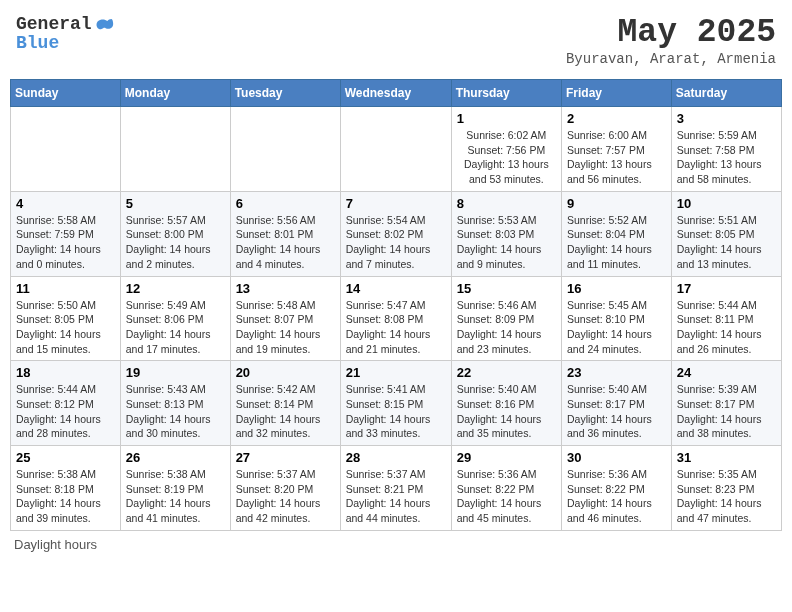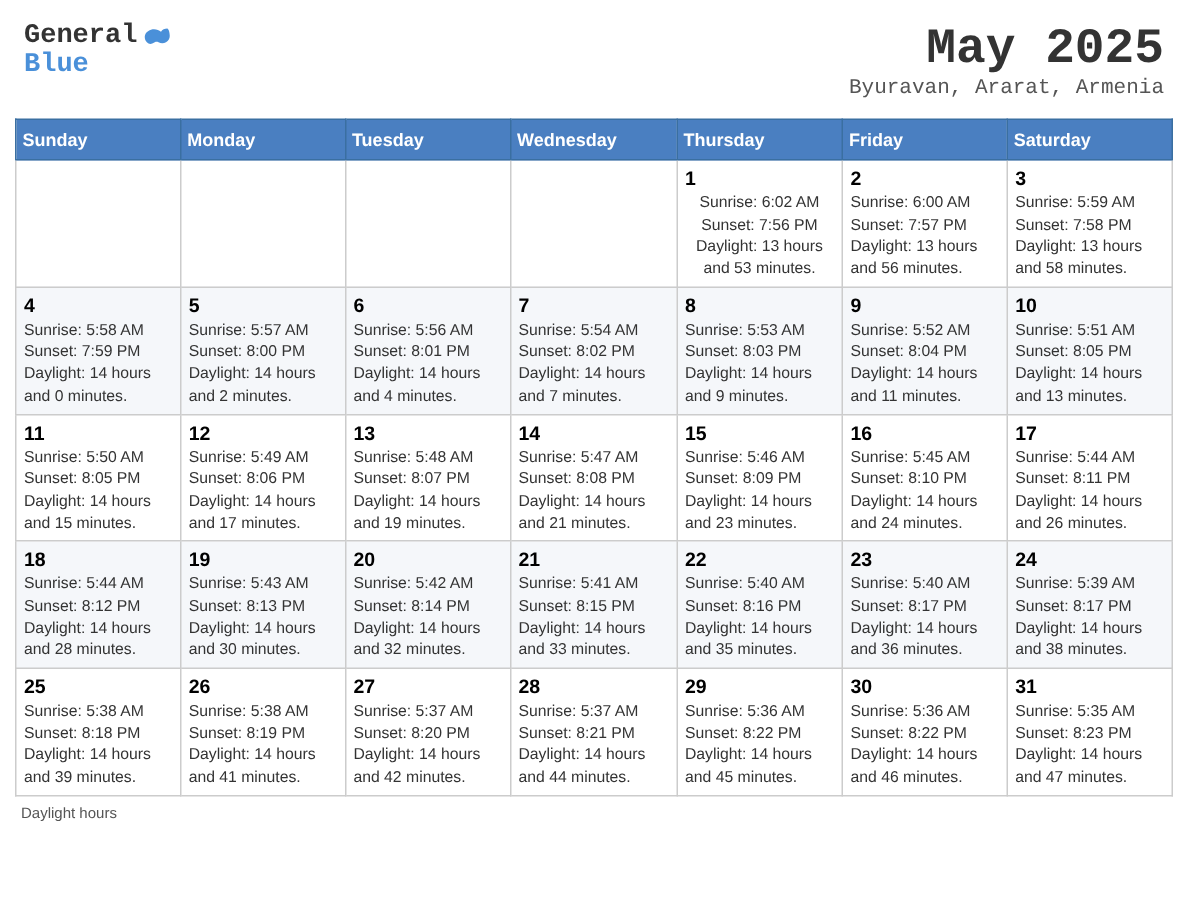--- a/index.html
+++ b/index.html
@@ -85,21 +85,21 @@
     .day-info {
       color: #333;
       font-size: 10.5px;
       line-height: 1.4;
     }
     .empty-cell {
       background: #fff !important;
     }
     .footer {
       margin-top: 6px;
-      font-size: 10px;
+      font-size: 13px;
       color: #555;
       padding-left: 4px;
     }
   </style>
 </head>
 <body>
 
 <div class="header">
   <div class="logo">
     <div>

